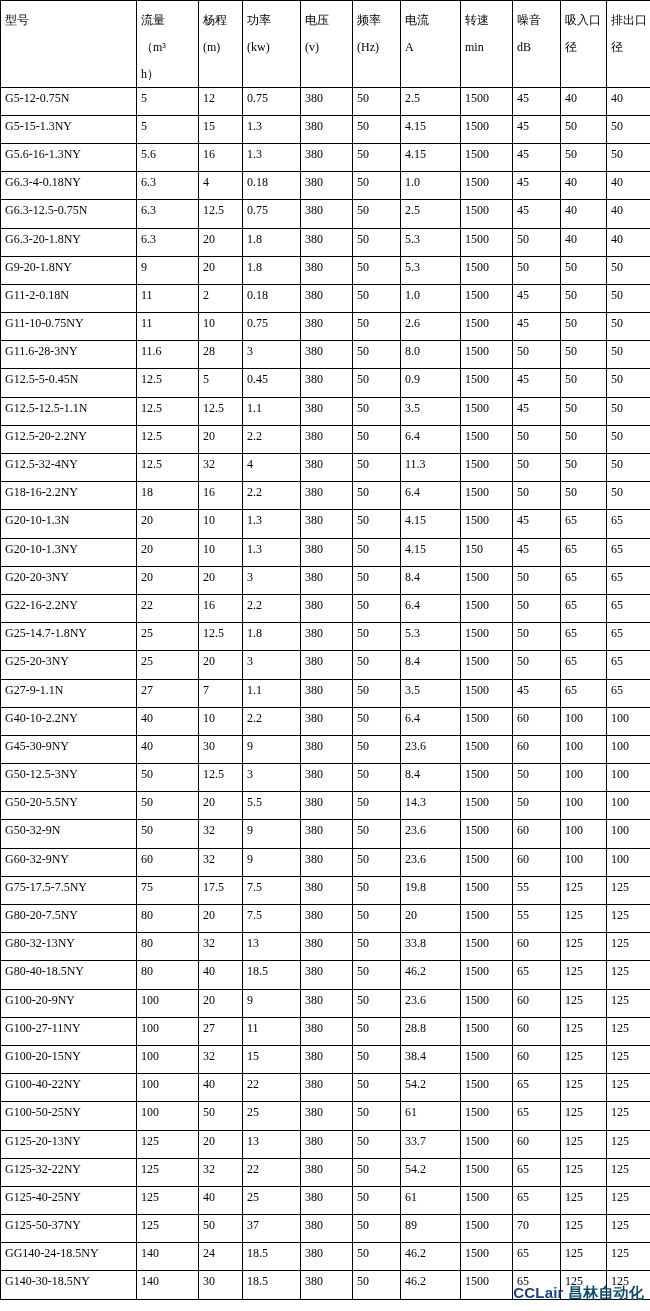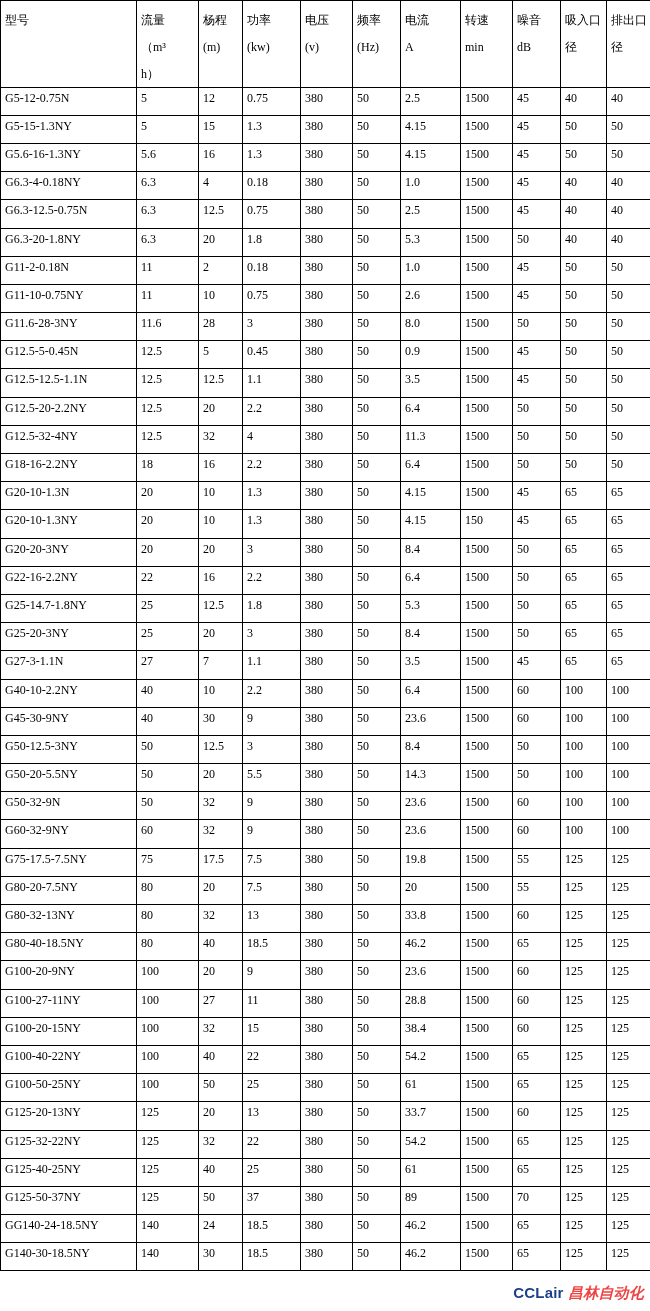--- a/index.html
+++ b/index.html
@@ -62,22 +62,21 @@
     right: 6px;
     bottom: 8px;
     font-family: "Liberation Sans", sans-serif;
     font-size: 15px;
     font-weight: bold;
     color: #1b3f8b;
     letter-spacing: 0.2px;
     white-space: nowrap;
   }
   .watermark .cn {
-    color: #ef4444;
-    font-style: italic;
+    color: #0c4a6e;
   }
 </style>
 </head>
 <body>
 
 <table class="spec">
   <colgroup>
     <col class="c0">
       <col class="c1">
       <col class="c2">
@@ -211,20 +210,33 @@
         <td>1.8</td>
         <td>380</td>
         <td>50</td>
         <td>5.3</td>
         <td>1500</td>
         <td>50</td>
         <td>40</td>
         <td>40</td>
       </tr>
       <tr>
+        <td>G9-20-1.8NY</td>
+        <td>9</td>
+        <td>20</td>
+        <td>1.8</td>
+        <td>380</td>
+        <td>50</td>
+        <td>5.3</td>
+        <td>1500</td>
+        <td>50</td>
+        <td>50</td>
+        <td>50</td>
+      </tr>
+      <tr>
         <td>G11-2-0.18N</td>
         <td>11</td>
         <td>2</td>
         <td>0.18</td>
         <td>380</td>
         <td>50</td>
         <td>1.0</td>
         <td>1500</td>
         <td>45</td>
         <td>50</td>
@@ -393,21 +405,21 @@
         <td>3</td>
         <td>380</td>
         <td>50</td>
         <td>8.4</td>
         <td>1500</td>
         <td>50</td>
         <td>65</td>
         <td>65</td>
       </tr>
       <tr>
-        <td>G27-3-1.1N</td>
+        <td>G27-9-1.1N</td>
         <td>27</td>
         <td>7</td>
         <td>1.1</td>
         <td>380</td>
         <td>50</td>
         <td>3.5</td>
         <td>1500</td>
         <td>45</td>
         <td>65</td>
         <td>65</td>

